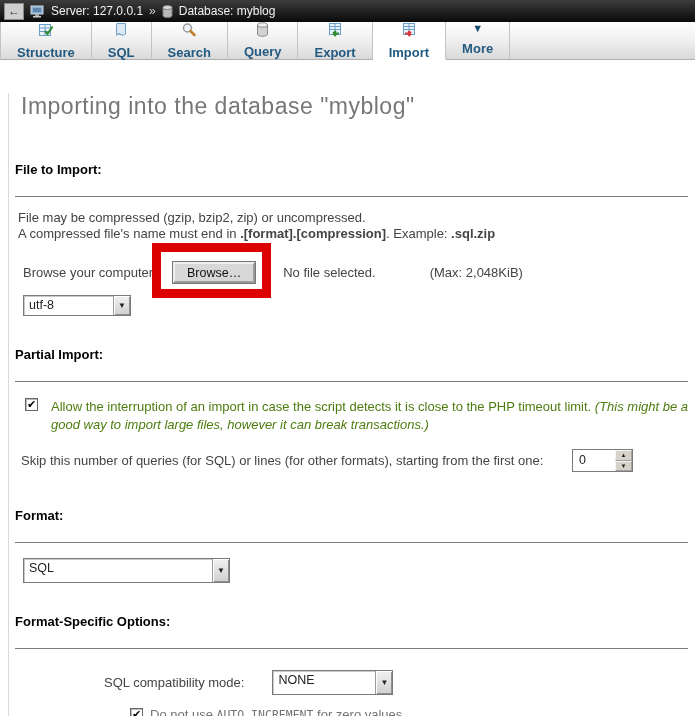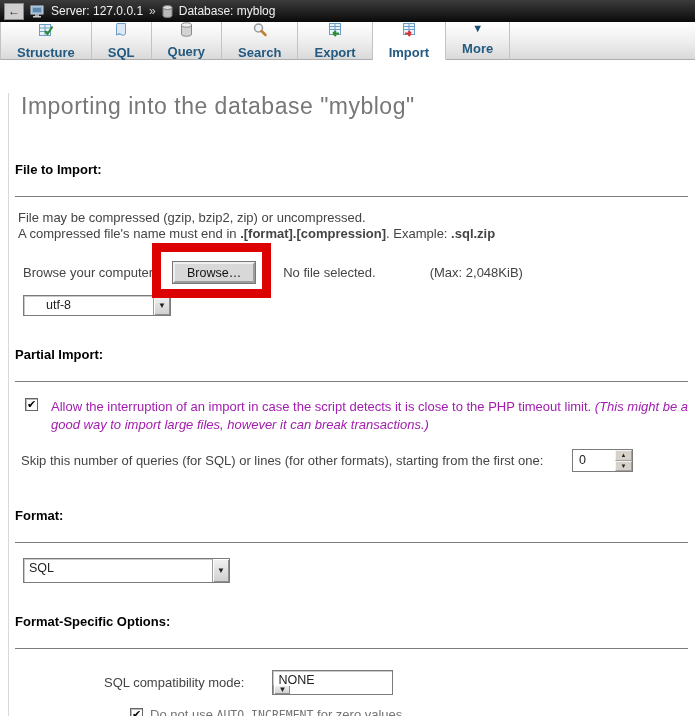--- a/index.html
+++ b/index.html
@@ -150,40 +150,40 @@
     overflow: hidden;
   }
   .win-select .arrow-btn {
     width: 17px;
     background: linear-gradient(180deg,#f2f2f2,#cfcfcf);
     border-left: 1px solid #9a9a9a;
     box-shadow: inset 1px 1px 0 #fff, inset -1px -1px 0 #8f8f8f;
     display: flex; align-items: center; justify-content: center;
     font-size: 8px; color: #222;
   }
-  .charset-select { width: 148px; padding-left: 17px; }
+  .charset-select { width: 108px; }
   .format-select  { width: 207px; height: 25px; margin: 15px 0 0 8px; }
-  .compat-select  { width: 121px; height: 25px; flex-direction: column; }
+  .compat-select  { width: 121px; height: 25px; }
 
   
   .win-check {
     width: 13px; height: 13px;
     background: #fff;
     border: 1px solid #666;
     box-shadow: inset 1px 1px 0 #b9b9b9;
     display: inline-flex;
     align-items: center; justify-content: center;
     font-size: 11px; line-height: 11px;
     color: #000;
     flex: 0 0 13px;
     cursor: pointer;
   }
 
   .allow-row { display:flex; margin: 16px 0 0 10px; }
-  .allow-text { margin-left: 13px; width: 652px; line-height: 18px; color:#a21caf; }
+  .allow-text { margin-left: 13px; width: 652px; line-height: 18px; color:#4d7c0f; }
   .note { font-style: italic; }
 
   .skip-row { display:flex; align-items:center; margin: 15px 0 0 6px; }
   .skip-label { width: 540px; flex: 0 0 540px; color:#444; }
 
   
   .win-spin {
     display:flex; align-items: stretch;
     width: 61px; height: 23px;
     border: 1px solid #7b7b7b;
@@ -262,35 +262,35 @@
     <span class="ticon">
       <svg width="16" height="16" viewBox="0 0 16 16">
         <path d="M4 1.5 H12.5 V12 Q10 14.5 8 12.5 T3.5 13 V3.5 Q4 1.5 4 1.5 Z" fill="#dce9f5" stroke="#6d9eca"></path>
         <path d="M3.5 13 Q5.5 11.5 8 12.5" fill="none" stroke="#6d9eca"></path>
       </svg>
     </span>
     <span>SQL</span>
   </div>
   <div class="tab">
     <span class="ticon">
+      <svg width="16" height="16" viewBox="0 0 16 16">
+        <circle cx="6.5" cy="6" r="4" fill="#eef3f8" stroke="#9a9a9a" stroke-width="1.5"></circle>
+        <line x1="9.5" y1="9" x2="13.5" y2="13" stroke="#c08030" stroke-width="2.5" stroke-linecap="round"></line>
+      </svg>
+    </span>
+    <span>Search</span>
+  </div>
+  <div class="tab">
+    <span class="ticon">
       <svg width="13" height="15" viewBox="0 0 13 15">
         <path d="M1.5 3 L1.5 12 A5 2.2 0 0 0 11.5 12 L11.5 3" fill="#d3d3d3" stroke="#8a8a8a"></path>
         <ellipse cx="6.5" cy="3" rx="5" ry="2.2" fill="#efefef" stroke="#8a8a8a"></ellipse>
       </svg>
     </span>
     <span>Query</span>
-  </div>
-  <div class="tab">
-    <span class="ticon">
-      <svg width="16" height="16" viewBox="0 0 16 16">
-        <circle cx="6.5" cy="6" r="4" fill="#eef3f8" stroke="#9a9a9a" stroke-width="1.5"></circle>
-        <line x1="9.5" y1="9" x2="13.5" y2="13" stroke="#c08030" stroke-width="2.5" stroke-linecap="round"></line>
-      </svg>
-    </span>
-    <span>Search</span>
   </div>
   <div class="tab">
     <span class="ticon">
       <svg width="16" height="16" viewBox="0 0 16 16">
         <rect x="2.5" y="1.5" width="11" height="11" fill="#eaf2fa" stroke="#6d9eca"></rect>
         <line x1="2.5" y1="4.5" x2="13.5" y2="4.5" stroke="#6d9eca"></line>
         <line x1="2.5" y1="7.5" x2="13.5" y2="7.5" stroke="#6d9eca"></line>
         <line x1="8" y1="1.5" x2="8" y2="12.5" stroke="#6d9eca"></line>
         <path d="M12 11.5 H6 M6 11.5 L9 9 M6 11.5 L9 14" fill="none" stroke="#2e8b2e" stroke-width="2"></path>
       </svg>

